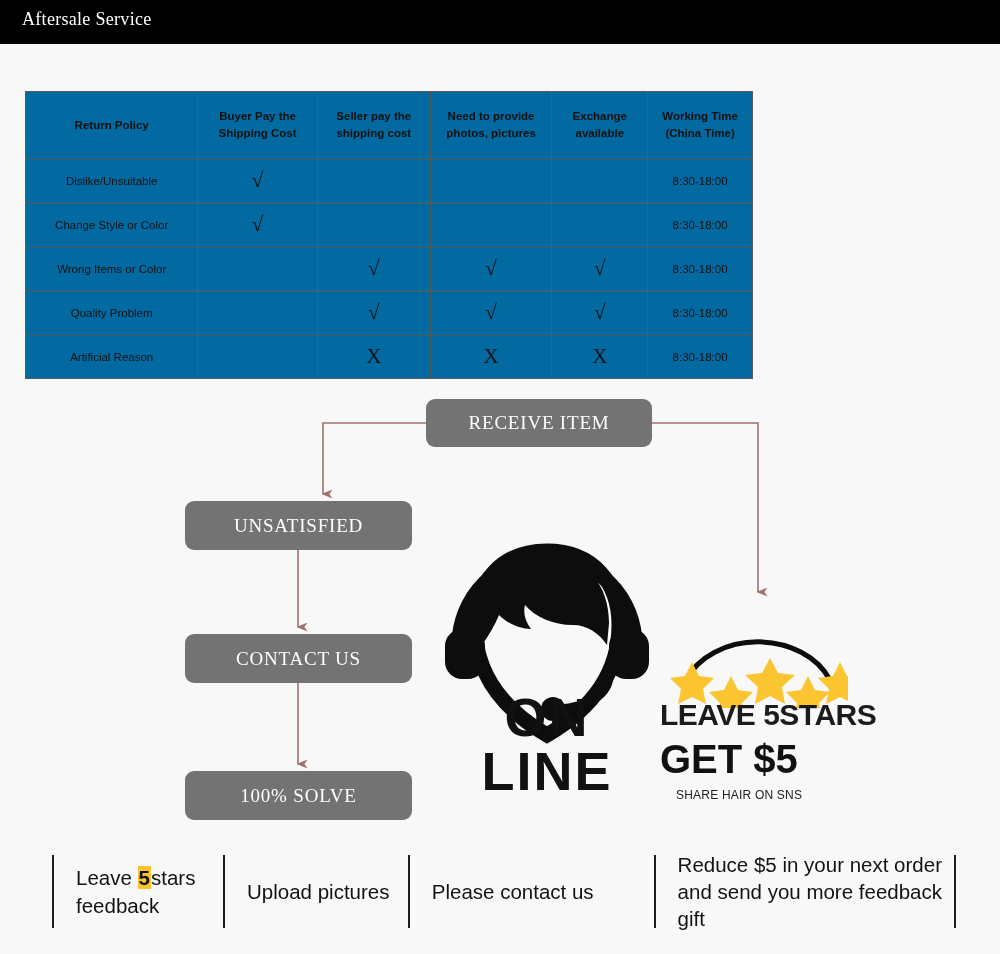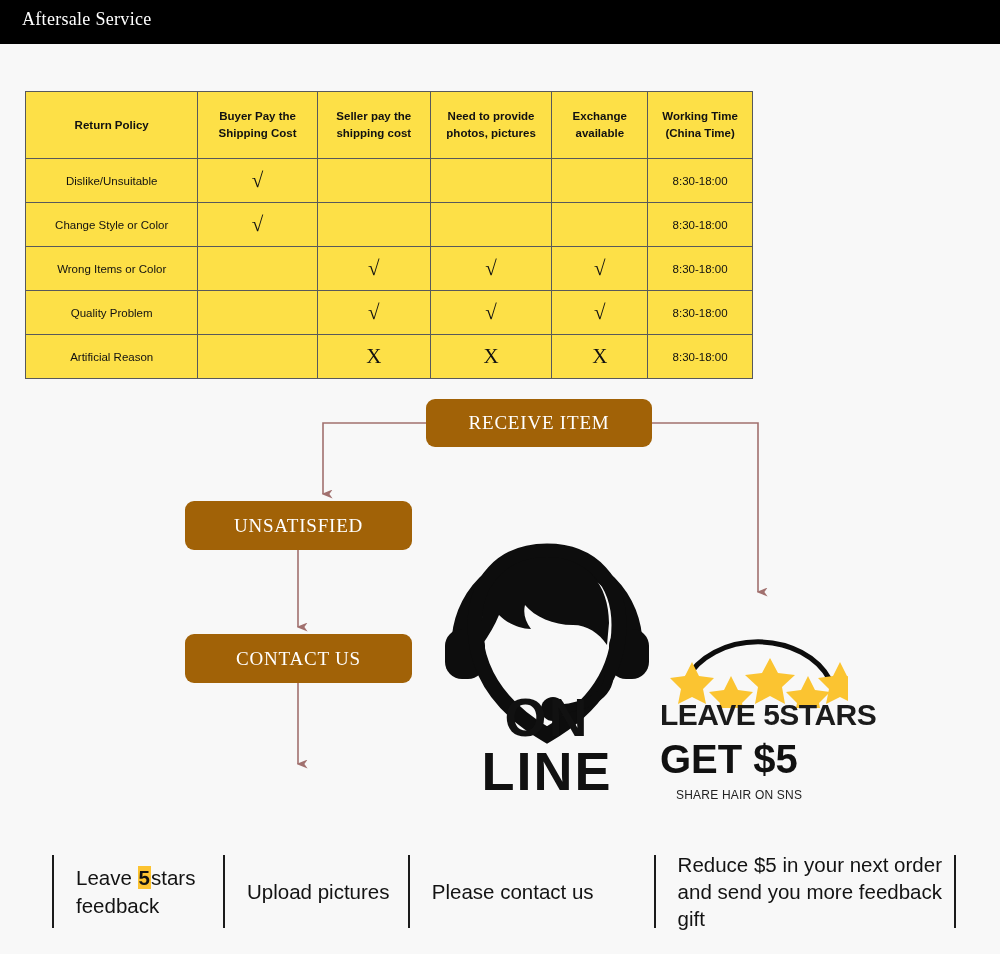--- a/index.html
+++ b/index.html
@@ -31,21 +31,21 @@
     letter-spacing: 0.3px;
     white-space: nowrap;
   }
 
   
   .policy-table {
     position: absolute;
     left: 25px; top: 91px;
     width: 728px;
     border-collapse: collapse;
-    background: #fde047;
+    background: #0369a1;
   }
   .policy-table td, .policy-table th {
     border: 1px solid #58595b;
     text-align: center;
     vertical-align: middle;
     font-family: "Liberation Sans", sans-serif;
     color: #111;
   }
   .policy-table thead th {
     height: 62px;
@@ -76,21 +76,21 @@
   .time-cell { font-size: 11px; }
 
   
   .flow-area {
     position: absolute;
     left: 0; top: 380px;
     width: 1000px; height: 460px;
   }
   .flow-box {
     position: absolute;
-    background: #a16207;
+    background: #737373;
     border-radius: 9px;
     color: #ffffff;
     font-family: "Liberation Serif", serif;
     display: flex;
     align-items: center;
     justify-content: center;
     letter-spacing: 0.8px;
   }
   #box-receive {
     left: 426px; top: 19px;
@@ -314,20 +314,23 @@
   </svg>
 
   <div class="flow-box" id="box-receive">
     <span>RECEIVE ITEM</span>
   </div>
   <div class="flow-box" id="box-unsat">
     <span>UNSATISFIED</span>
   </div>
   <div class="flow-box" id="box-contact">
     <span>CONTACT US</span>
+  </div>
+  <div class="flow-box" id="box-solve">
+    <span>100% SOLVE</span>
   </div>
 </div>
 
 <svg class="online-icon" viewBox="0 0 220 260">
 
   <path d="M22,150 A88,88 0 0 1 198,150" fill="none" stroke="#0d0d0d" stroke-width="15"></path>
 
   <rect x="8" y="134" width="40" height="50" rx="17" fill="#0d0d0d"></rect>
 
   <rect x="172" y="134" width="40" height="50" rx="17" fill="#0d0d0d"></rect>

